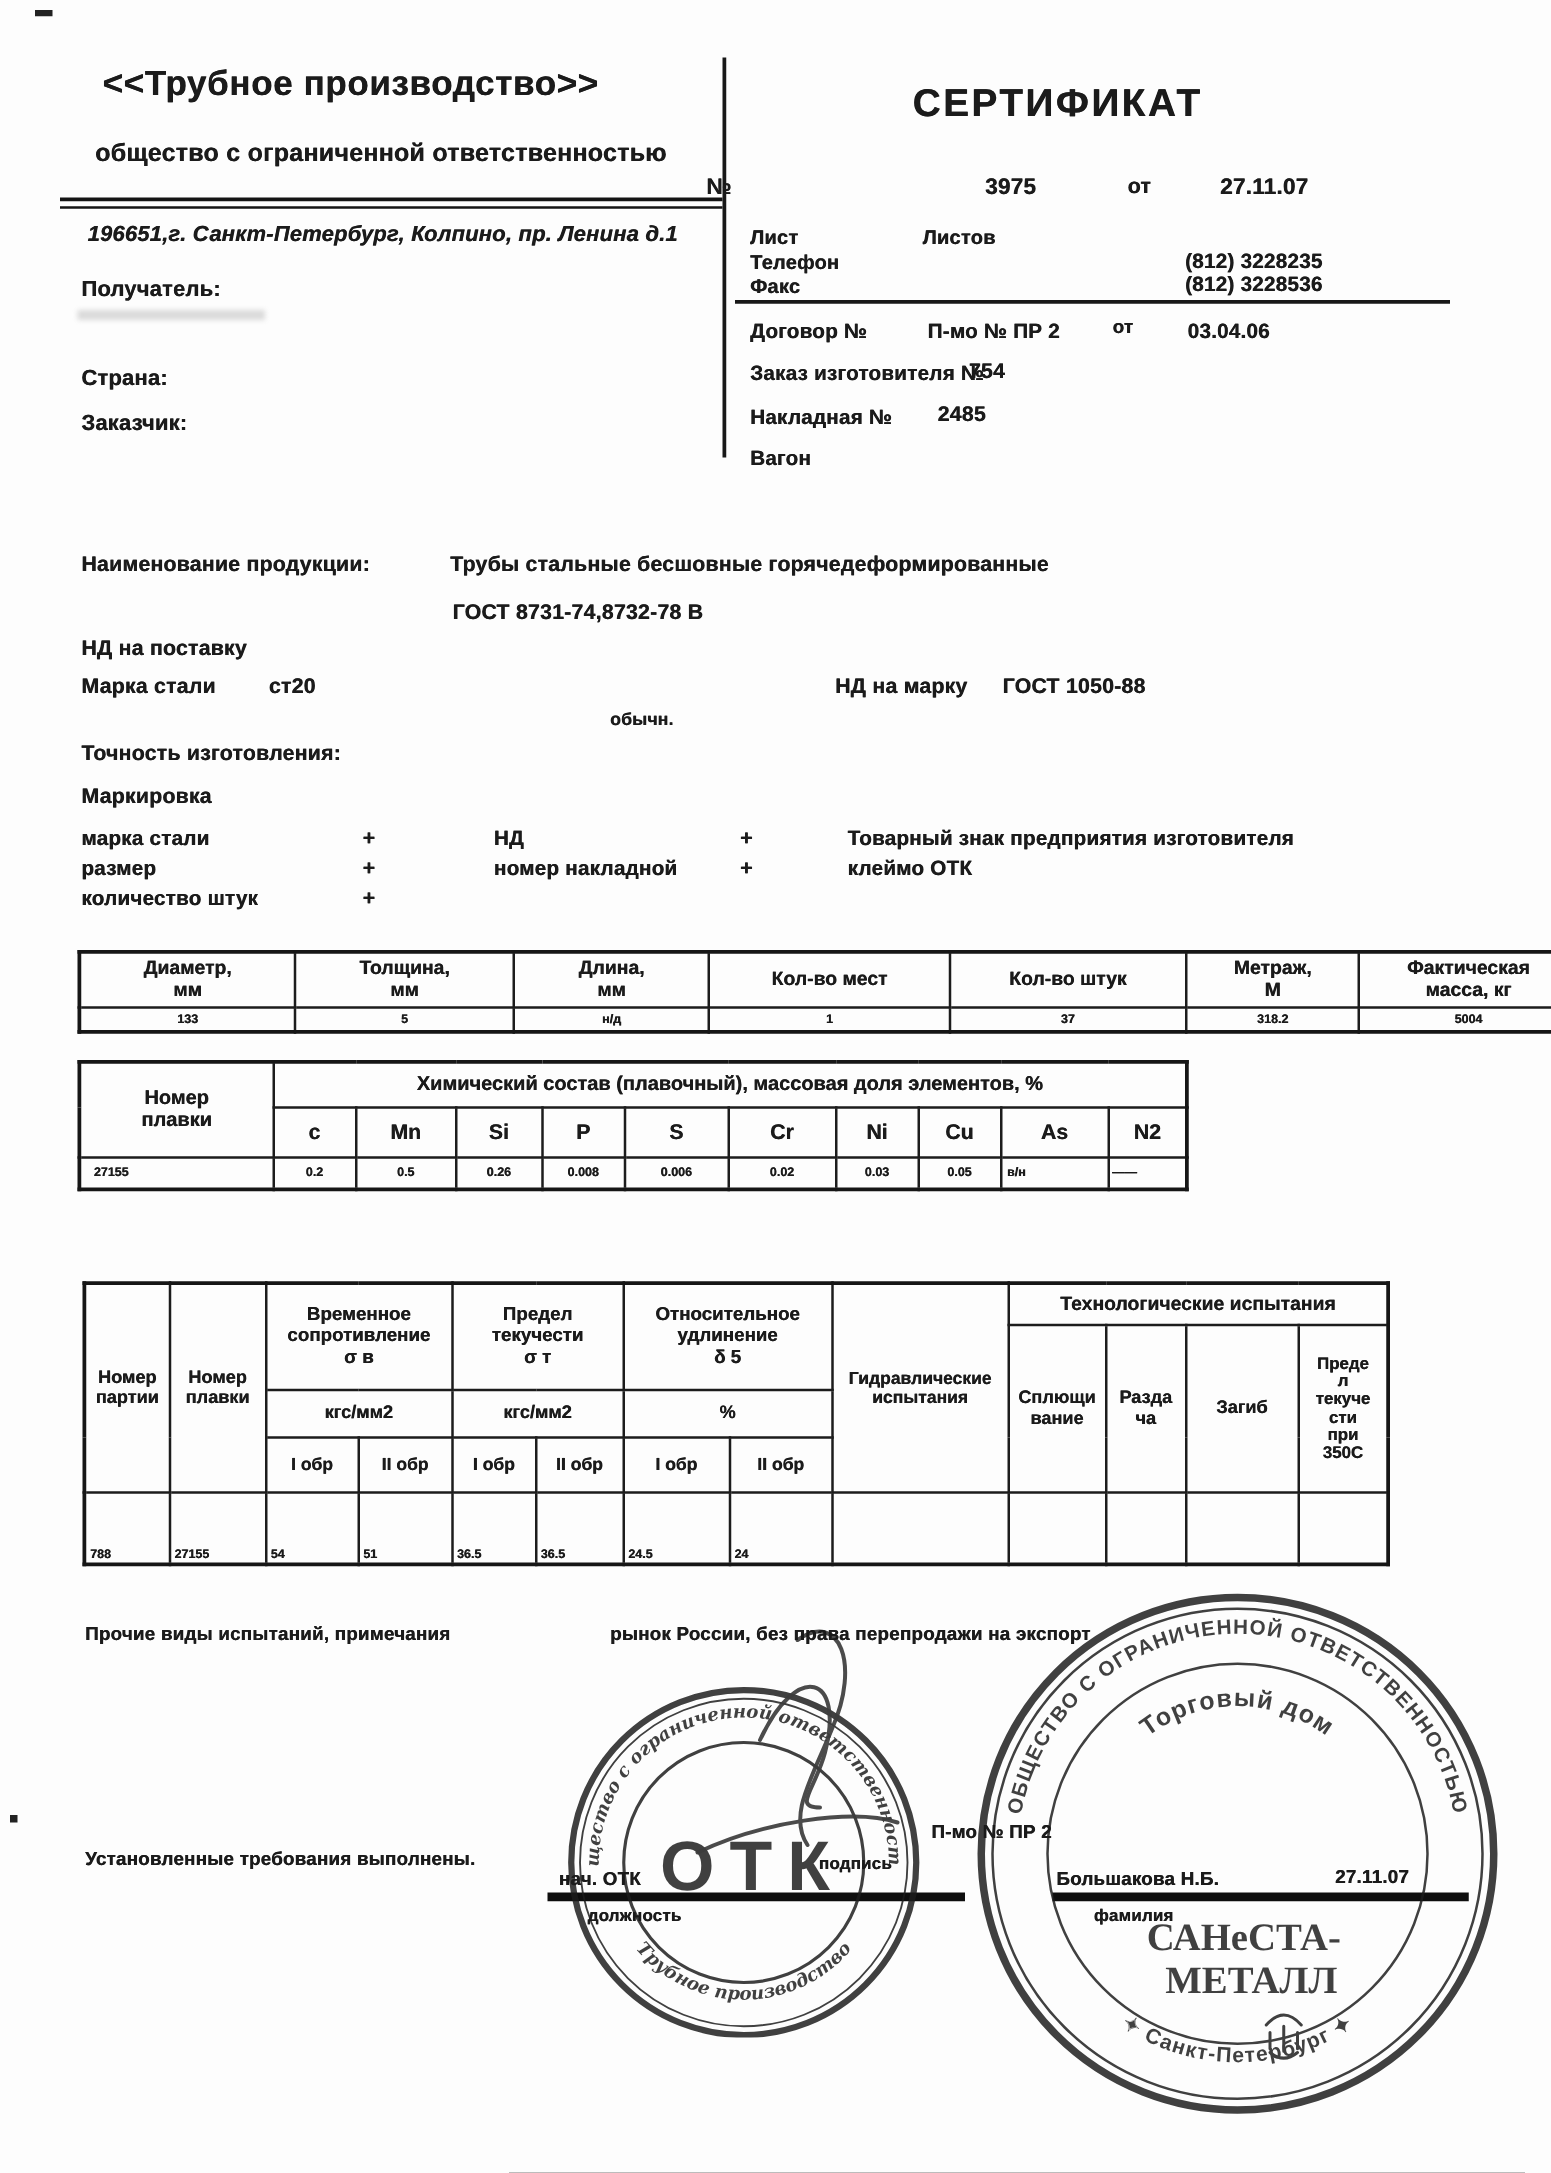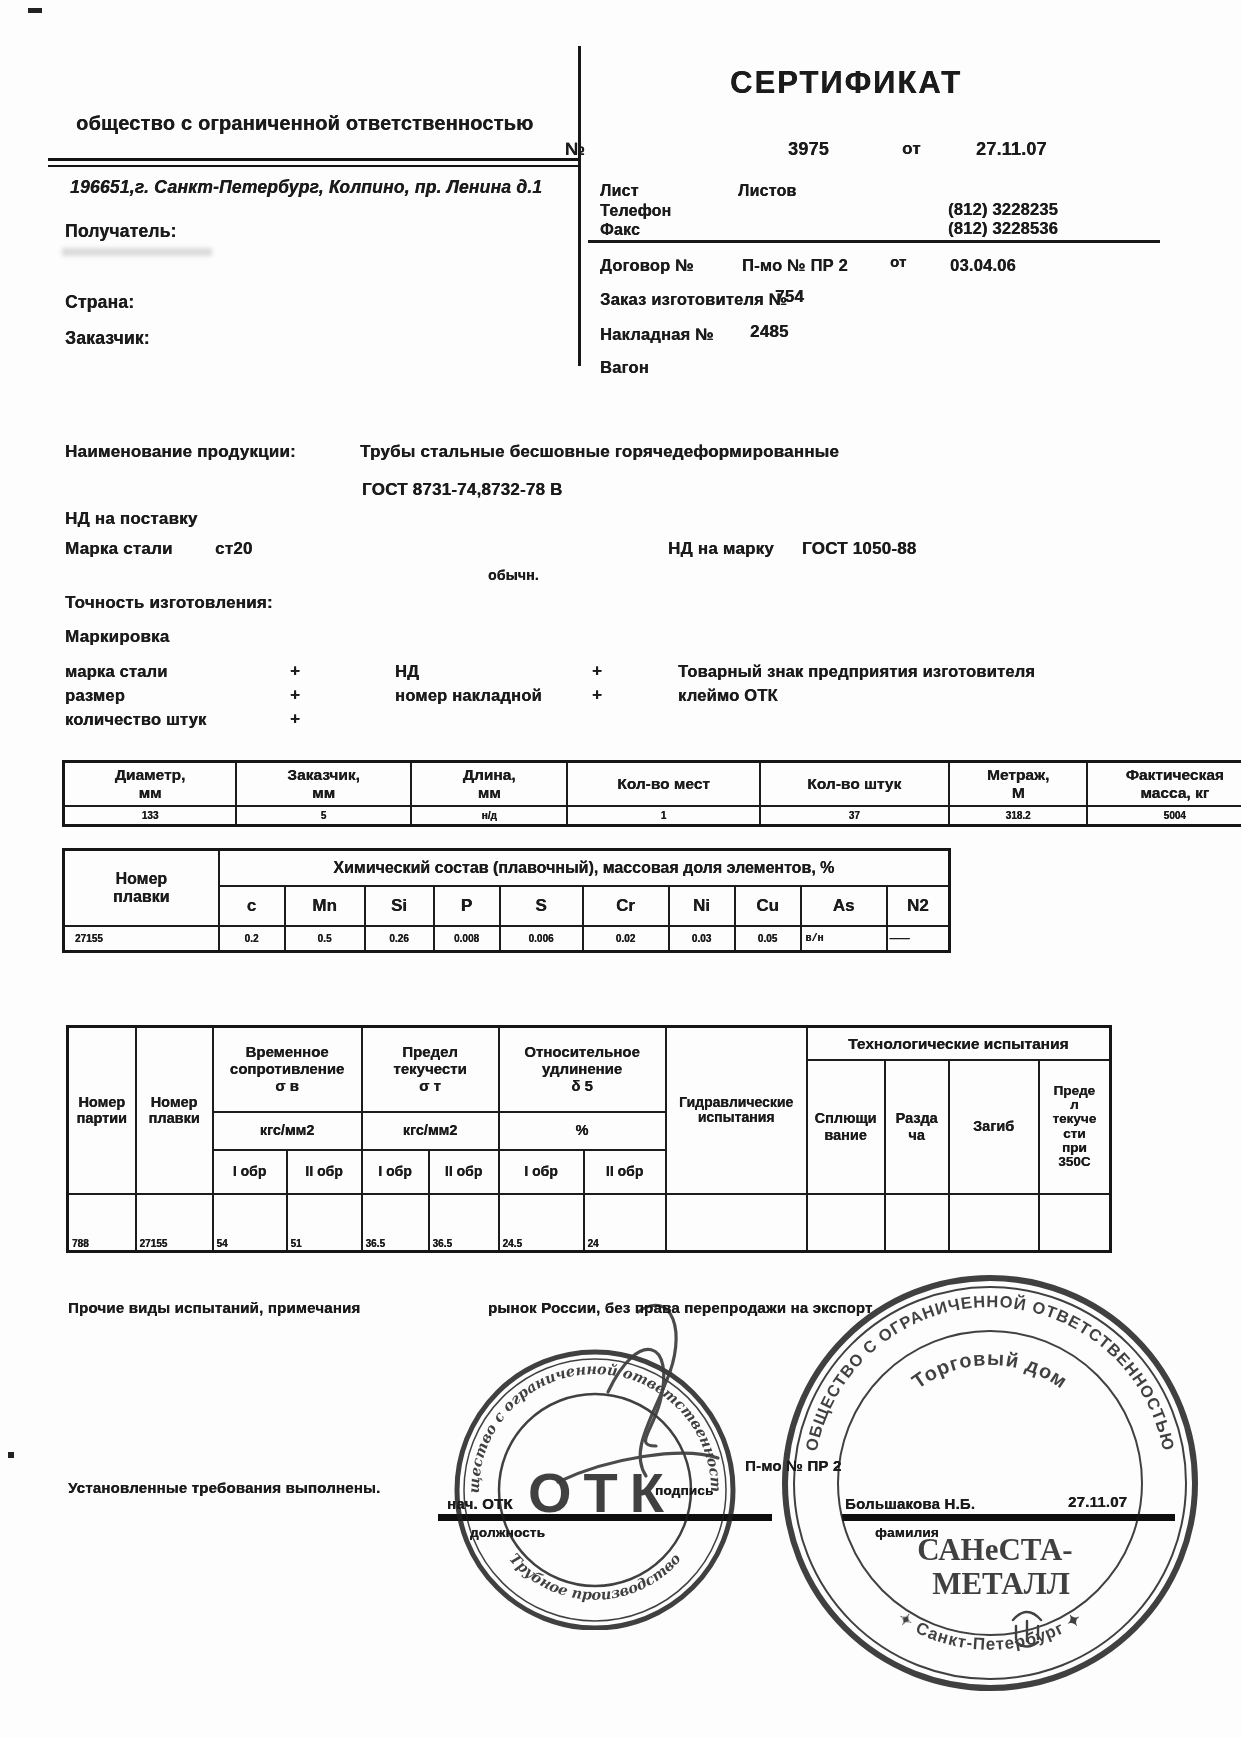--- a/index.html
+++ b/index.html
@@ -27,20 +27,21 @@
 </style>
 </head>
 <body>
 
 <div class="page">
 
   <div class="speck" style="left:28px;top:8px;width:14px;height:5px;"></div>
   <div class="speck" style="left:8px;top:1452px;width:6px;height:6px;"></div>
   <div class="smudge" style="left:62px;top:248px;width:150px;height:8px;"></div>
 
+  <div class="lbl" style="left:82px;top:52px;font-size:28px;letter-spacing:.5px;">&lt;&lt;Трубное производство&gt;&gt;</div>
   <div class="lbl" style="left:76px;top:112px;font-size:20px;font-weight:600;">общество с ограниченной ответственностью</div>
   <div class="dblrule" style="left:48px;top:158px;width:530px;"></div>
   <div class="lbl it" style="left:70px;top:178px;font-size:17.5px;">196651,г. Санкт-Петербург, Колпино, пр. Ленина д.1</div>
   <div class="vrule" style="left:578px;top:46px;width:2.5px;height:320px;"></div>
 
   <div class="lbl" style="left:730px;top:66px;font-size:31px;letter-spacing:2px;">СЕРТИФИКАТ</div>
   <div class="lbl" style="left:565px;top:140px;font-size:18px;">№</div>
   <div class="lbl" style="left:788px;top:140px;font-size:18px;">3975</div>
   <div class="lbl" style="left:902px;top:140px;font-size:17px;">от</div>
   <div class="lbl" style="left:976px;top:140px;font-size:18px;">27.11.07</div>
@@ -101,21 +102,21 @@
         <col style="width:134px">
         <col style="width:165px">
         <col style="width:162px">
         <col style="width:119px">
         <col style="width:150px">
       </colgroup>
     <tbody>
         <tr style="height:44px;">
       <td class="hd pre">Диаметр,
 мм</td>
-      <td class="hd pre">Заказчик,
+      <td class="hd pre">Толщина,
 мм</td>
       <td class="hd pre">Длина,
 мм</td>
       <td class="hd pre">Кол-во мест</td>
       <td class="hd pre">Кол-во штук</td>
       <td class="hd pre">Метраж,
 М</td>
       <td class="hd pre">Фактическая
 масса, кг</td>
     </tr>
@@ -166,21 +167,21 @@
     <tr style="height:26px;">
       <td class="dv" style="text-align:left;padding-left:10px;">27155</td>
       <td class="dv">0.2</td>
       <td class="dv">0.5</td>
       <td class="dv">0.26</td>
       <td class="dv">0.008</td>
       <td class="dv">0.006</td>
       <td class="dv">0.02</td>
       <td class="dv">0.03</td>
       <td class="dv">0.05</td>
-      <td class="dv" style="text-align:left;padding-left:4px;font-family:Liberation Mono, monospace;">в/н</td>
+      <td class="dv" style="text-align:left;padding-left:4px;">в/н</td>
       <td class="dv" style="text-align:left;padding-left:2px;">——</td>
     </tr>
   </tbody>
     </table>
 
   <table class="doc-table" style="left:66px;top:1025px;width:1043px;">
     <colgroup>
         <col style="width:68px">
         <col style="width:77px">
         <col style="width:74px">

